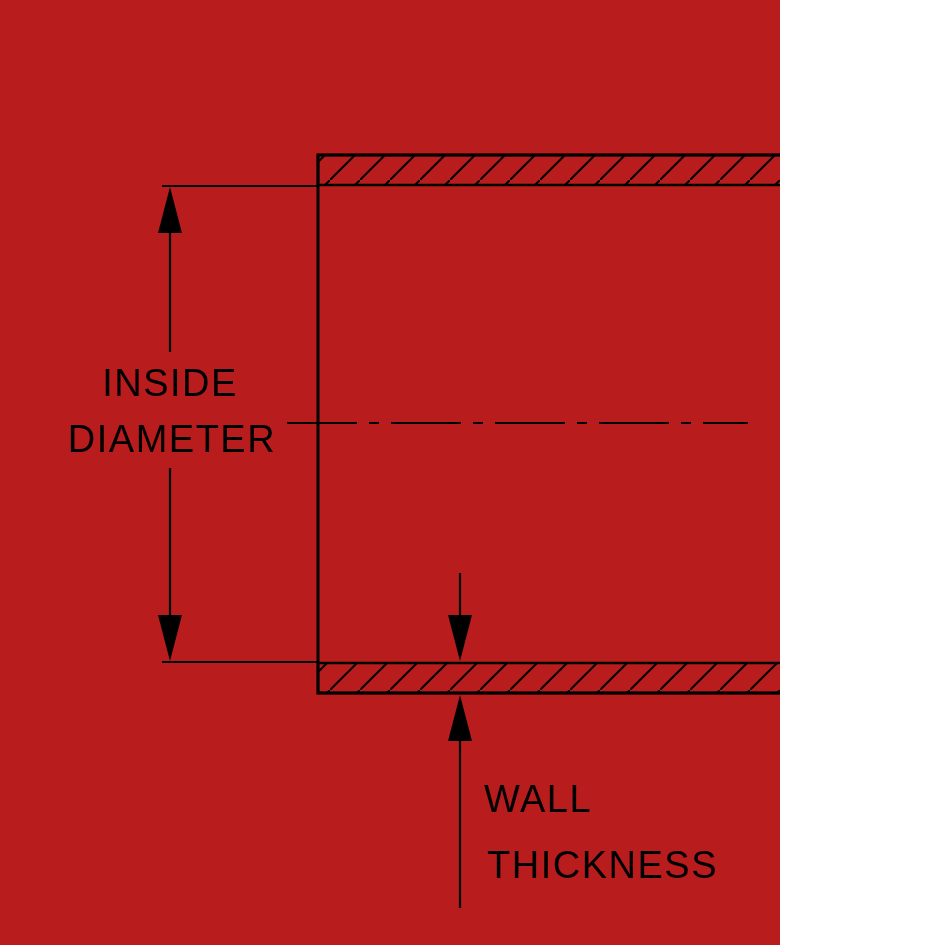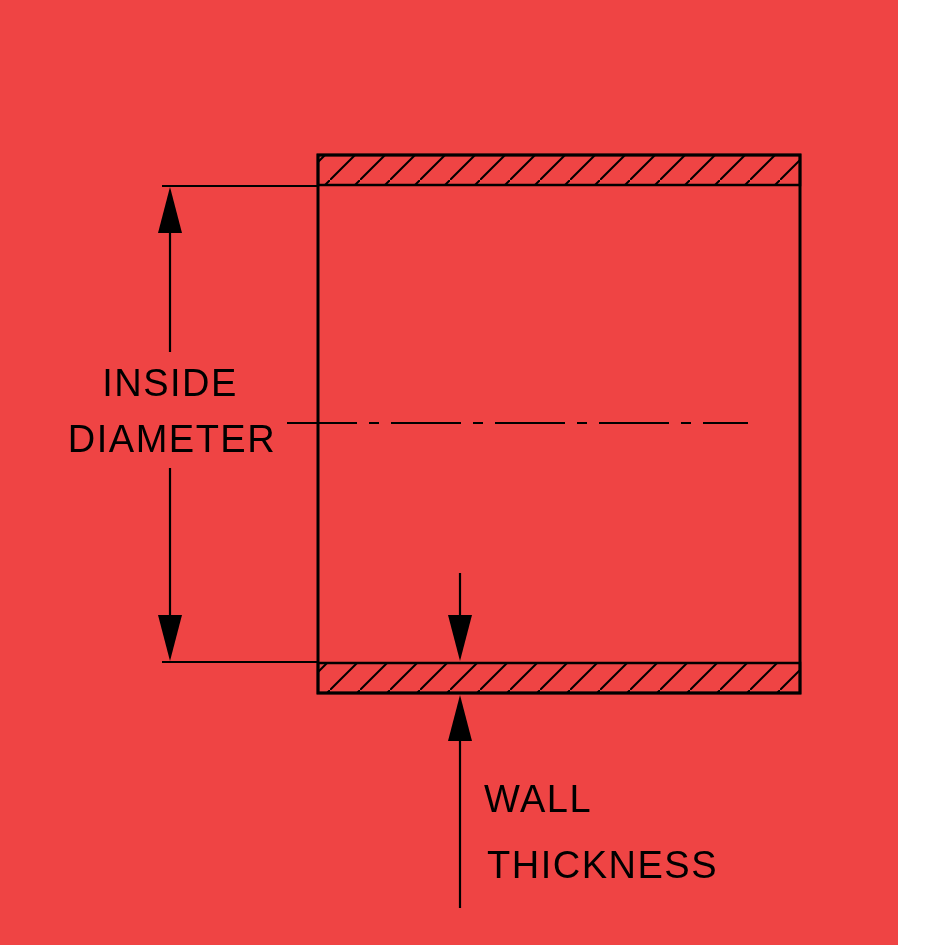--- a/index.html
+++ b/index.html
@@ -2,23 +2,23 @@
 <html><head>
 <meta charset="utf-8">
 <style>
   html, body {
     margin: 0;
     padding: 0;
     background: #ffffff;
   }
   .page {
     position: relative;
-    width: 898px;
+    width: 780px;
     height: 945px;
-    background: #ef4444;
+    background: #b91c1c;
     overflow: hidden;
     font-family: "Liberation Sans", sans-serif;
   }
   svg { display: block; }
   .outline {
     fill: none;
     stroke: #000000;
     stroke-width: 3;
   }
   .band {

